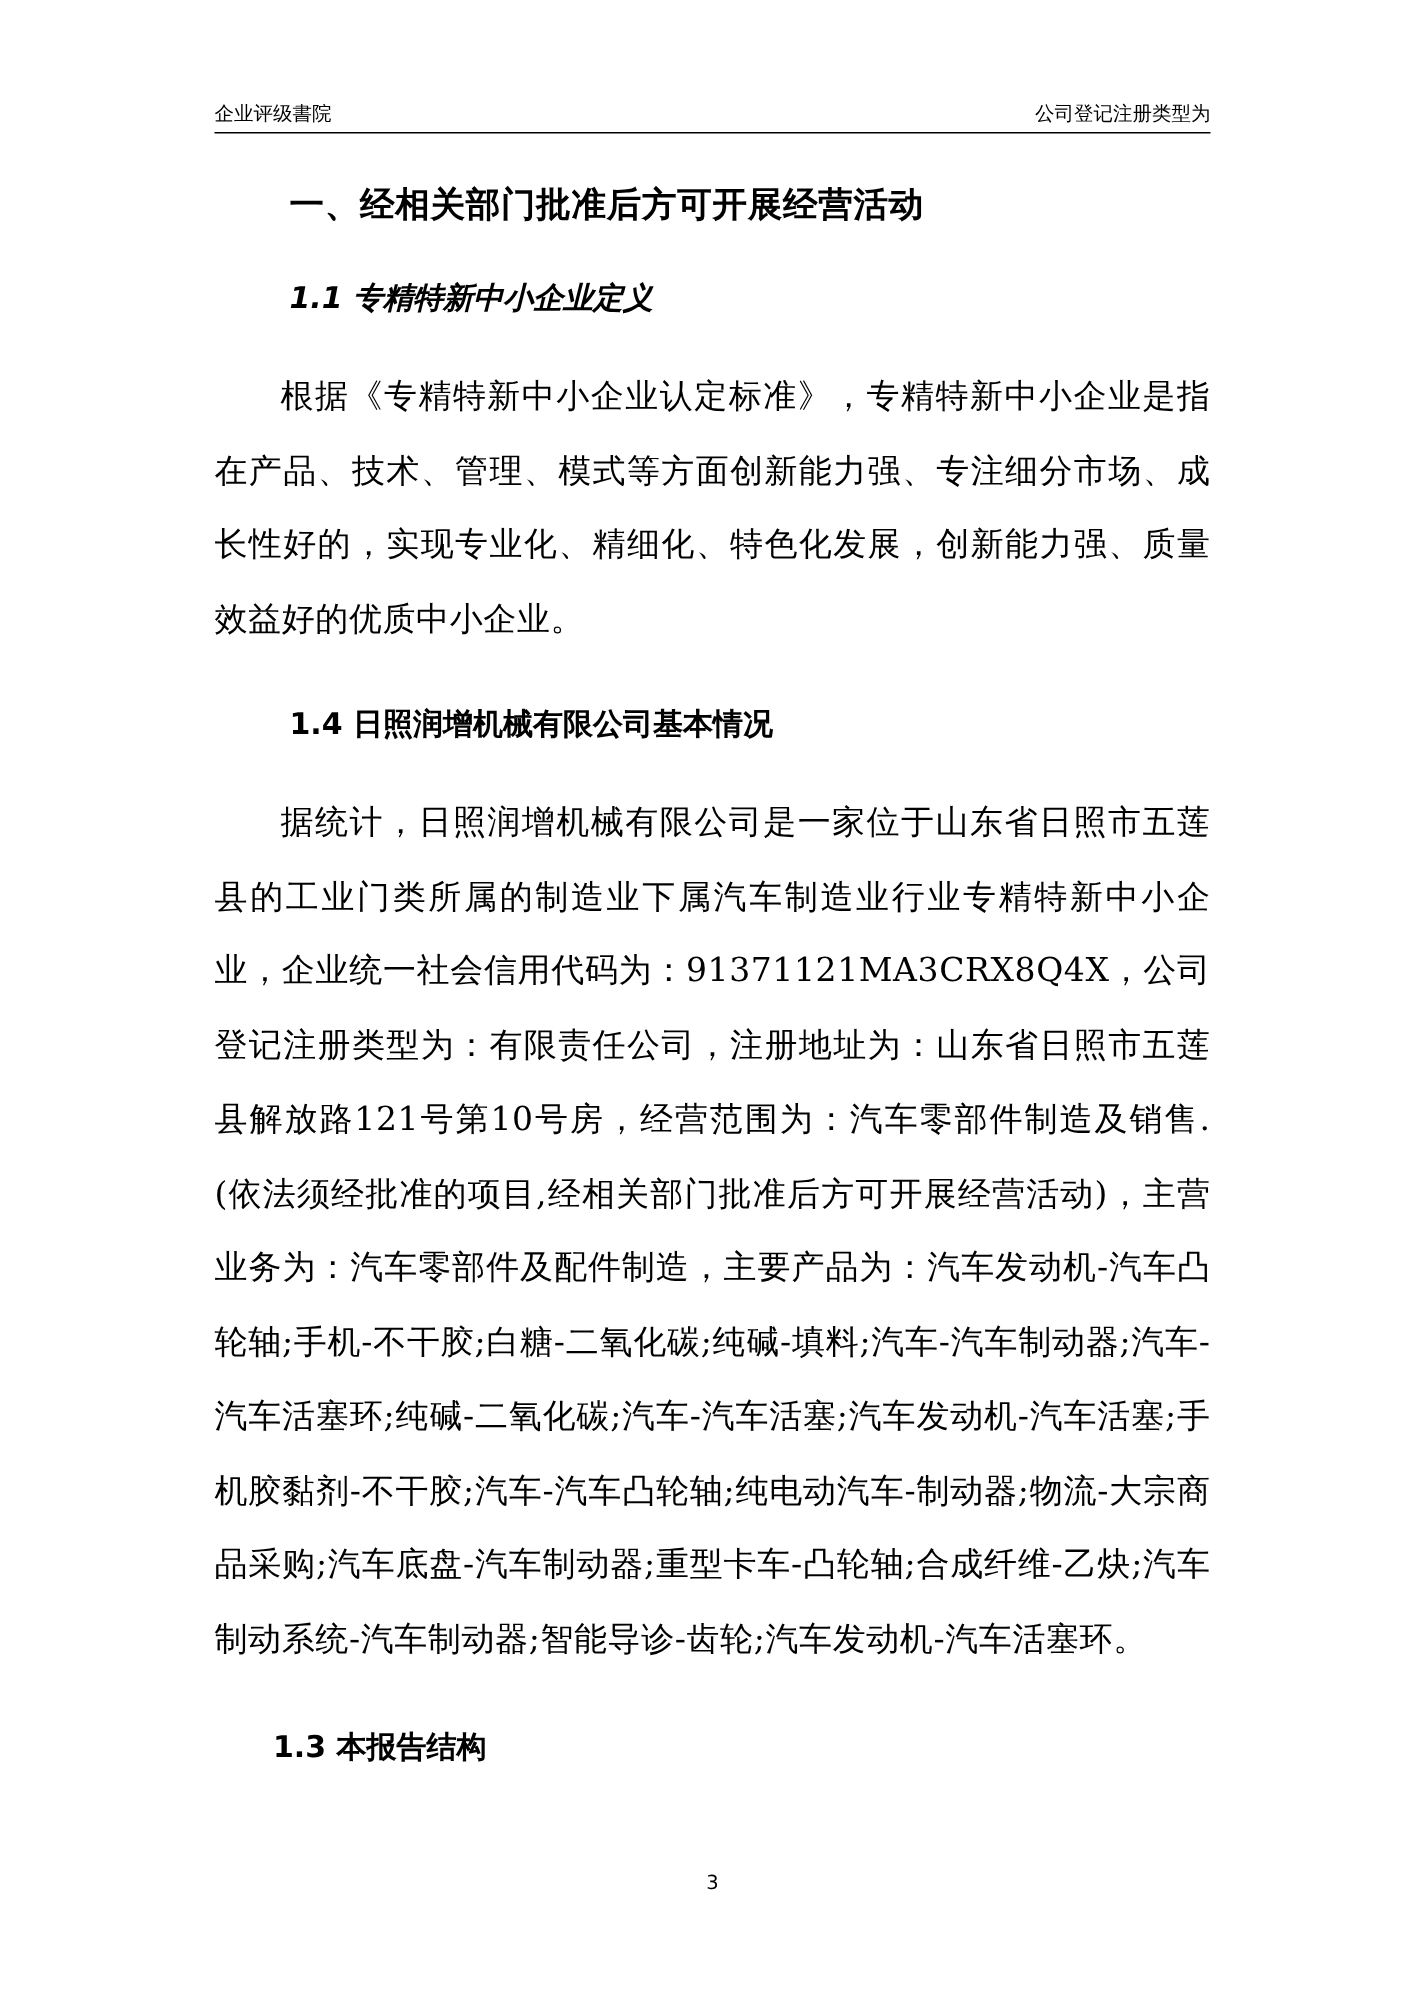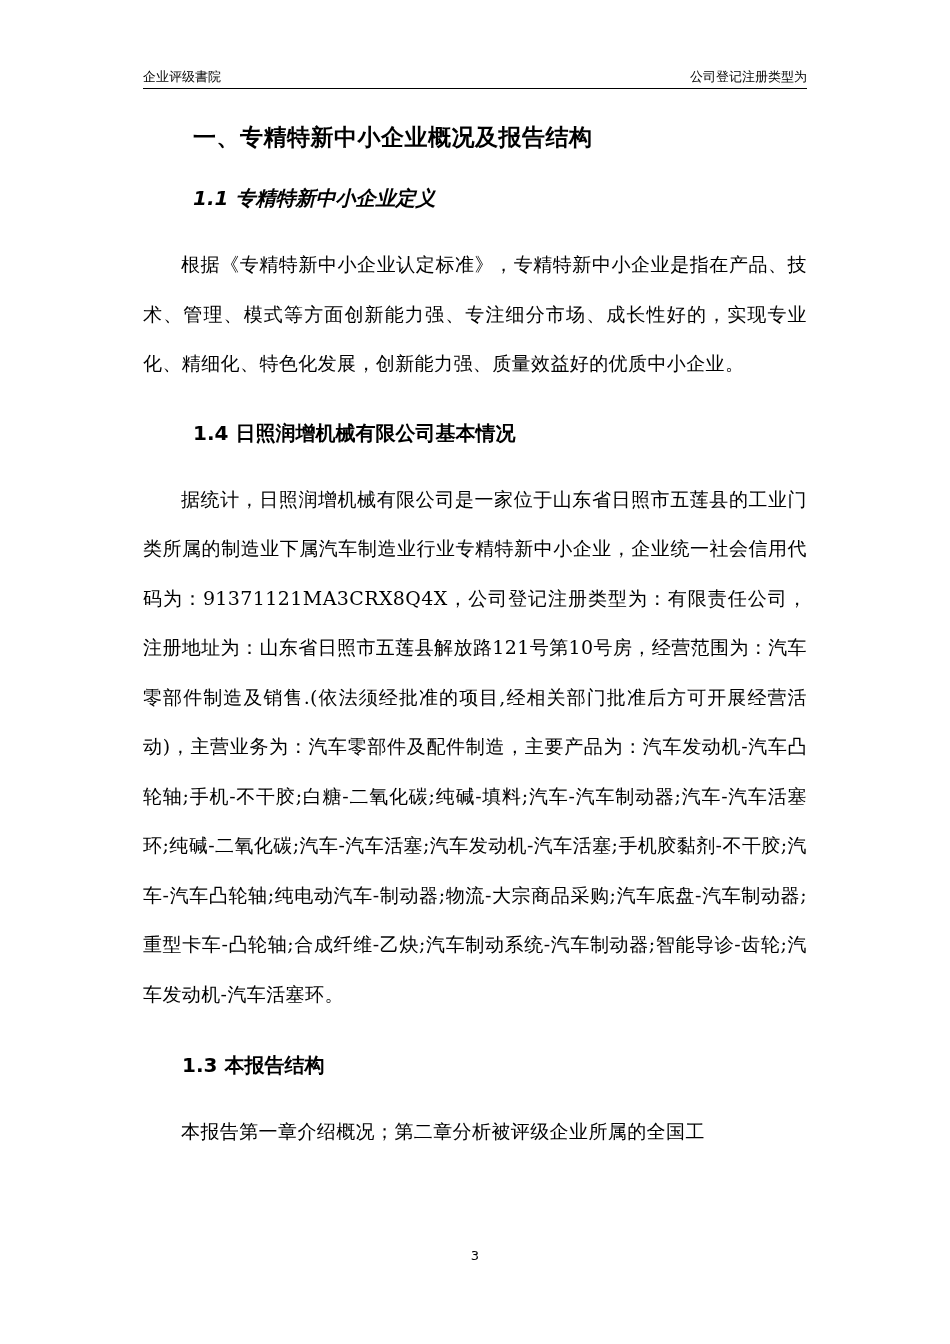--- a/index.html
+++ b/index.html
@@ -46,21 +46,21 @@
     }
     .h2 {
       font-family: "DejaVu Sans", "Liberation Sans", sans-serif;
       font-weight: bold;
       font-size: 20px;
       line-height: 48px;
       height: 48px;
       margin: 12px 0 18px 50px;
     }
     .para {
-      font-size: 19px;
+      font-size: 22px;
       line-height: 49.5px;
       margin: 0;
       text-indent: 2em;
       text-align: justify;
       letter-spacing: 0.4px;
       word-break: break-all;
     }
     .h2.first { margin-top: 12px; font-style: italic; }
     .h2.sec2 { margin-top: 20px; }
     .h2.sec3 { margin-top: 22px; margin-left: 39px; }
@@ -77,25 +77,24 @@
   </style>
 </head>
 <body>
 
 <div class="page-header">
   <span class="left">企业评级書院</span>
   <span class="right">公司登记注册类型为</span>
 </div>
 
 <div class="content">
-  <div class="h1">一、专精特新中小企业概况及报告结构</div>
+  <div class="h1">一、经相关部门批准后方可开展经营活动</div>
 
   <div class="h2 first">1.1 专精特新中小企业定义</div>
   <p class="para">根据《专精特新中小企业认定标准》，专精特新中小企业是指在产品、技术、管理、模式等方面创新能力强、专注细分市场、成长性好的，实现专业化、精细化、特色化发展，创新能力强、质量效益好的优质中小企业。</p>
 
   <div class="h2 sec2">1.4 日照润增机械有限公司基本情况</div>
   <p class="para">据统计，日照润增机械有限公司是一家位于山东省日照市五莲县的工业门类所属的制造业下属汽车制造业行业专精特新中小企业，企业统一社会信用代码为：91371121MA3CRX8Q4X，公司登记注册类型为：有限责任公司，注册地址为：山东省日照市五莲县解放路121号第10号房，经营范围为：汽车零部件制造及销售.(依法须经批准的项目,经相关部门批准后方可开展经营活动)，主营业务为：汽车零部件及配件制造，主要产品为：汽车发动机-汽车凸轮轴;手机-不干胶;白糖-二氧化碳;纯碱-填料;汽车-汽车制动器;汽车-汽车活塞环;纯碱-二氧化碳;汽车-汽车活塞;汽车发动机-汽车活塞;手机胶黏剂-不干胶;汽车-汽车凸轮轴;纯电动汽车-制动器;物流-大宗商品采购;汽车底盘-汽车制动器;重型卡车-凸轮轴;合成纤维-乙炔;汽车制动系统-汽车制动器;智能导诊-齿轮;汽车发动机-汽车活塞环。</p>
 
   <div class="h2 sec3">1.3 本报告结构</div>
-  <p class="para">本报告第一章介绍概况；第二章分析被评级企业所属的全国工</p>
 </div>
 
 <div class="page-number">3</div>
 
 </body></html>

